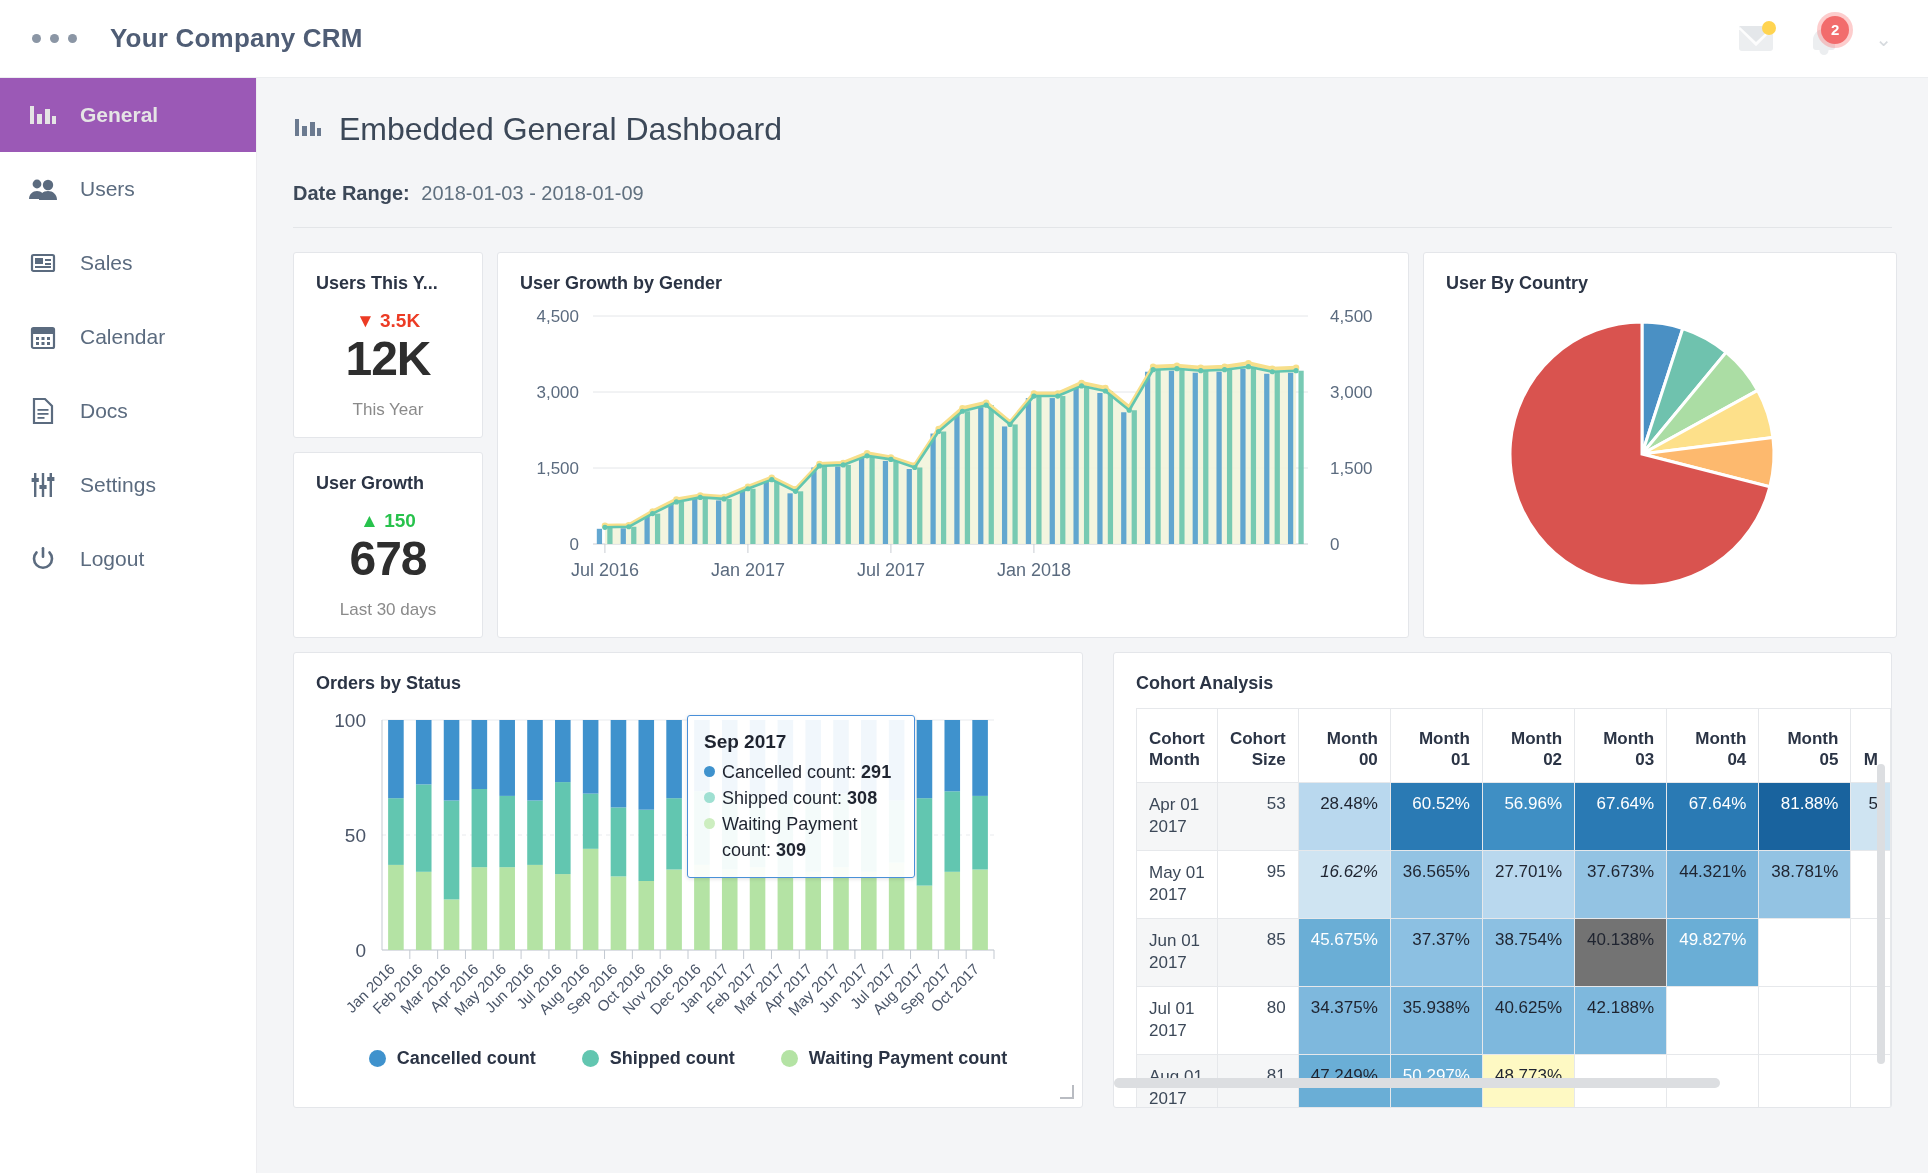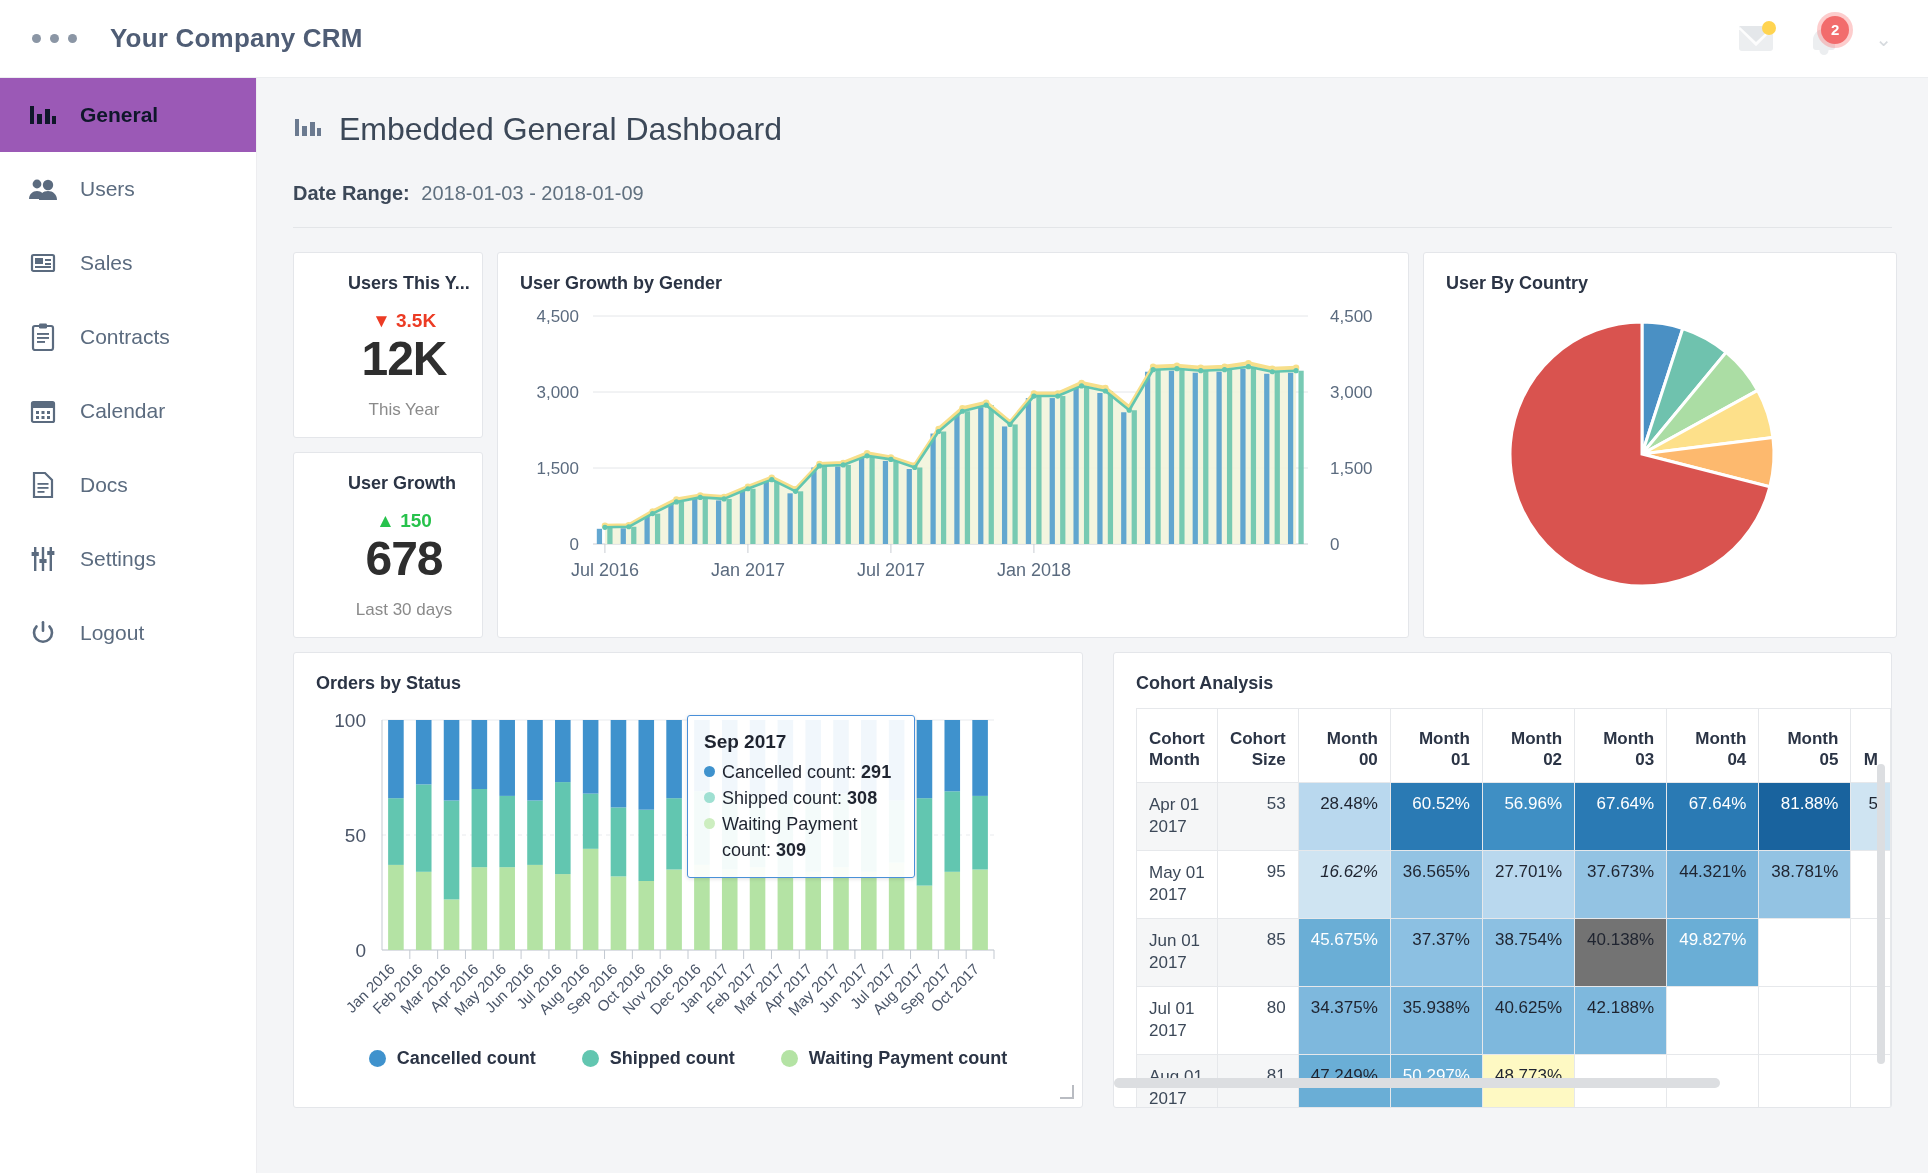--- a/index.html
+++ b/index.html
@@ -68,21 +68,21 @@
   
   .body { display: flex; height: calc(1173px - 78px); }
 
   
   .sidebar { width: 256px; background: #fff; flex: 0 0 256px; padding-top: 0; }
   .nav-item {
     height: 74px; display: flex; align-items: center;
     padding-left: 28px; gap: 22px; color: #5b6b7f; font-size: 21px;
     cursor: pointer;
   }
-  .nav-item.active { background: #9b59b6; color: #0f172a; font-weight: bold; }
+  .nav-item.active { background: #9b59b6; color: #e5e5e5; font-weight: bold; }
   .nav-ico { width: 30px; height: 30px; display: flex; align-items: center; justify-content: center; }
   .nav-ico svg { display: block; }
 
   
   .main {
     flex: 1; background: #f4f5f7; padding: 0 36px 0 36px;
     overflow: hidden; border-left: 1px solid #ededf0;
   }
   .page-title {
     display: flex; align-items: center; gap: 16px;
@@ -102,21 +102,21 @@
   .panel {
     background: #fff; border: 1px solid #e4e6ea; border-radius: 3px;
     position: relative;
   }
   .panel-title {
     font-size: 18px; font-weight: bold; color: #2b3445;
     padding: 20px 22px 0 22px;
   }
 
   .kpi-col { display: flex; flex-direction: column; gap: 14px; width: 190px; flex: 0 0 190px; }
-  .kpi { height: 186px; display: flex; flex-direction: column; align-items: center; padding-left: 32px; }
+  .kpi { height: 186px; display: flex; flex-direction: column; align-items: center; }
   .kpi .kpi-head { align-self: flex-start; padding: 20px 0 0 22px; font-size: 18px; font-weight: bold; color: #2b3445; }
   .kpi .delta { margin-top: 16px; font-size: 19px; font-weight: bold; }
   .kpi .delta.down { color: #ec3b24; }
   .kpi .delta.up { color: #27c24c; }
   .kpi .big { font-size: 48px; font-weight: bold; color: #2e2e2e; line-height: 1.05; margin-top: 2px; letter-spacing: -1px; }
   .kpi .sub { margin-top: 16px; font-size: 17px; color: #8a8a8a; }
 
   .growth-panel { flex: 1; height: 386px; }
   .country-panel { width: 474px; flex: 0 0 474px; height: 386px; }
 
@@ -240,32 +240,20 @@
             <rect x="2" y="5" width="22" height="16" rx="1.5" fill="none" stroke="currentColor" stroke-width="2.2"></rect>
             <rect x="5" y="8" width="8" height="6" fill="currentColor"></rect>
             <rect x="15" y="9" width="6" height="2" fill="currentColor"></rect>
             <rect x="15" y="13" width="6" height="2" fill="currentColor"></rect>
             <rect x="5" y="16" width="16" height="2" fill="currentColor"></rect>
           </svg>
       </span>
       <span>Sales</span>
     </div>
 
-    <div class="nav-item">
-      <span class="nav-ico">
-        <svg width="24" height="28" viewBox="0 0 24 28">
-            <rect x="2" y="3" width="20" height="24" rx="2" fill="none" stroke="currentColor" stroke-width="2.2"></rect>
-            <rect x="8" y="0.5" width="8" height="5" rx="1.2" fill="currentColor"></rect>
-            <rect x="6" y="10" width="12" height="1.9" fill="currentColor"></rect>
-            <rect x="6" y="14" width="12" height="1.9" fill="currentColor"></rect>
-            <rect x="6" y="18" width="8" height="1.9" fill="currentColor"></rect>
-          </svg>
-      </span>
-      <span>Contracts</span>
-    </div>
 
     <div class="nav-item">
       <span class="nav-ico">
         <svg width="26" height="26" viewBox="0 0 26 26">
             <rect x="2" y="4" width="22" height="20" rx="1.5" fill="none" stroke="currentColor" stroke-width="2.2"></rect>
             <rect x="2" y="4" width="22" height="6" fill="currentColor"></rect>
             <rect x="6" y="13" width="3" height="3" fill="currentColor"></rect>
             <rect x="11.5" y="13" width="3" height="3" fill="currentColor"></rect>
             <rect x="17" y="13" width="3" height="3" fill="currentColor"></rect>
             <rect x="6" y="18" width="3" height="3" fill="currentColor"></rect>

